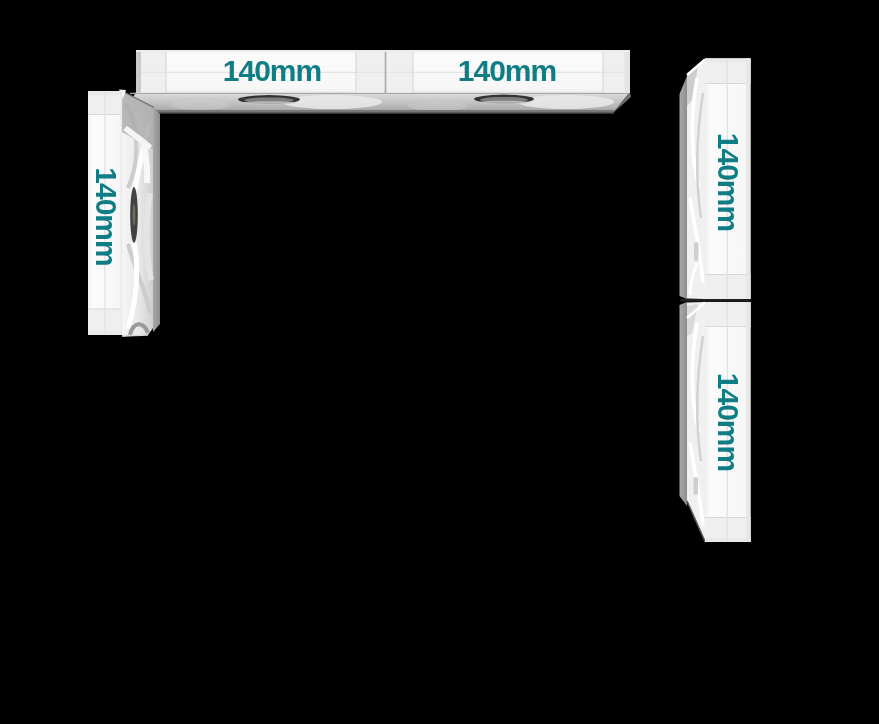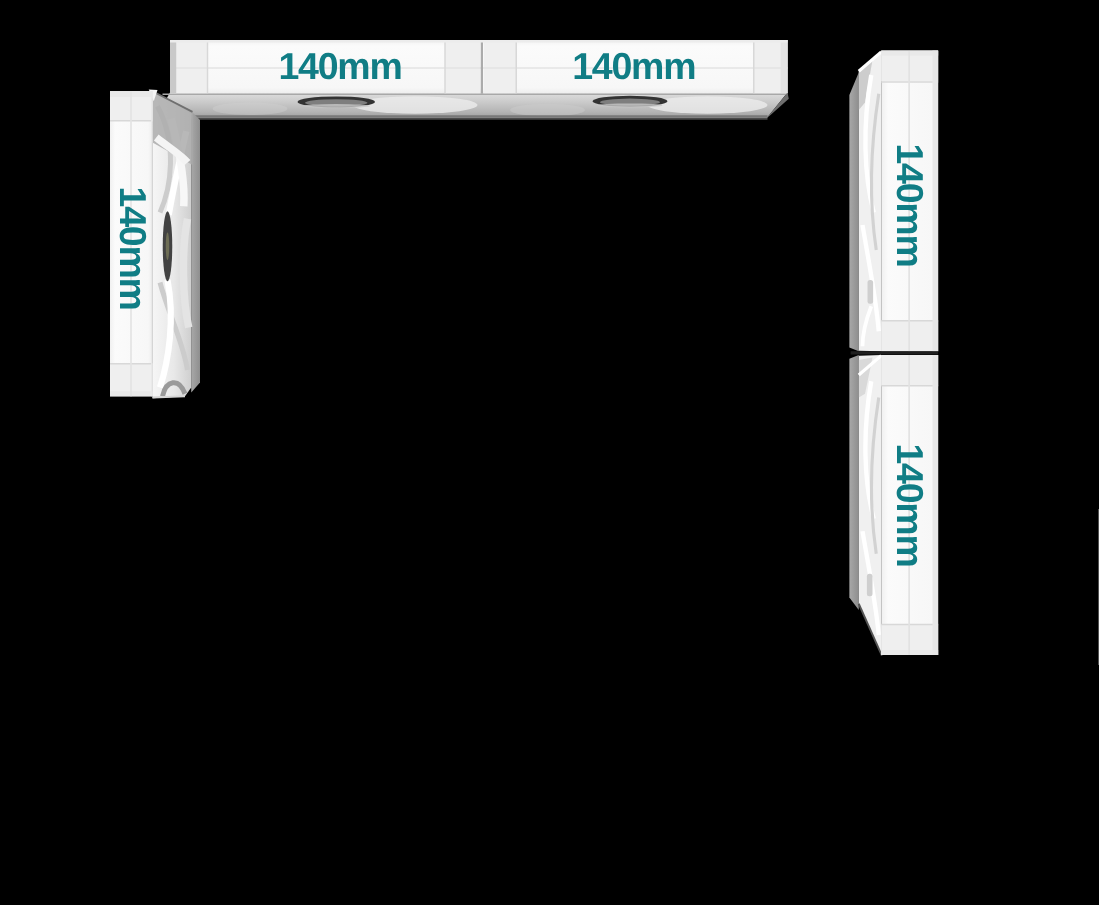--- a/index.html
+++ b/index.html
@@ -1,16 +1,16 @@
 <!DOCTYPE html>
 <html><head>
 <meta charset="utf-8">
 <style>
   html,body{margin:0;padding:0;background:#000;}
-  #stage{position:relative;width:879px;height:532px;background:#ffffff;overflow:hidden;}
+  #stage{position:relative;width:879px;height:676px;background:#f9a8d4;overflow:hidden;margin-top:18px;}
   svg{position:absolute;left:0;top:0;}
   text{font-family:"Liberation Sans",sans-serif;font-weight:bold;fill:#107d85;}
 </style>
 </head>
 <body>
 <div id="stage">
 <svg width="879" height="724" viewBox="0 0 879 724">
 <defs>
   <linearGradient id="topface" x1="0" y1="0" x2="0" y2="1">
     <stop offset="0" stop-color="#dedede"></stop>

